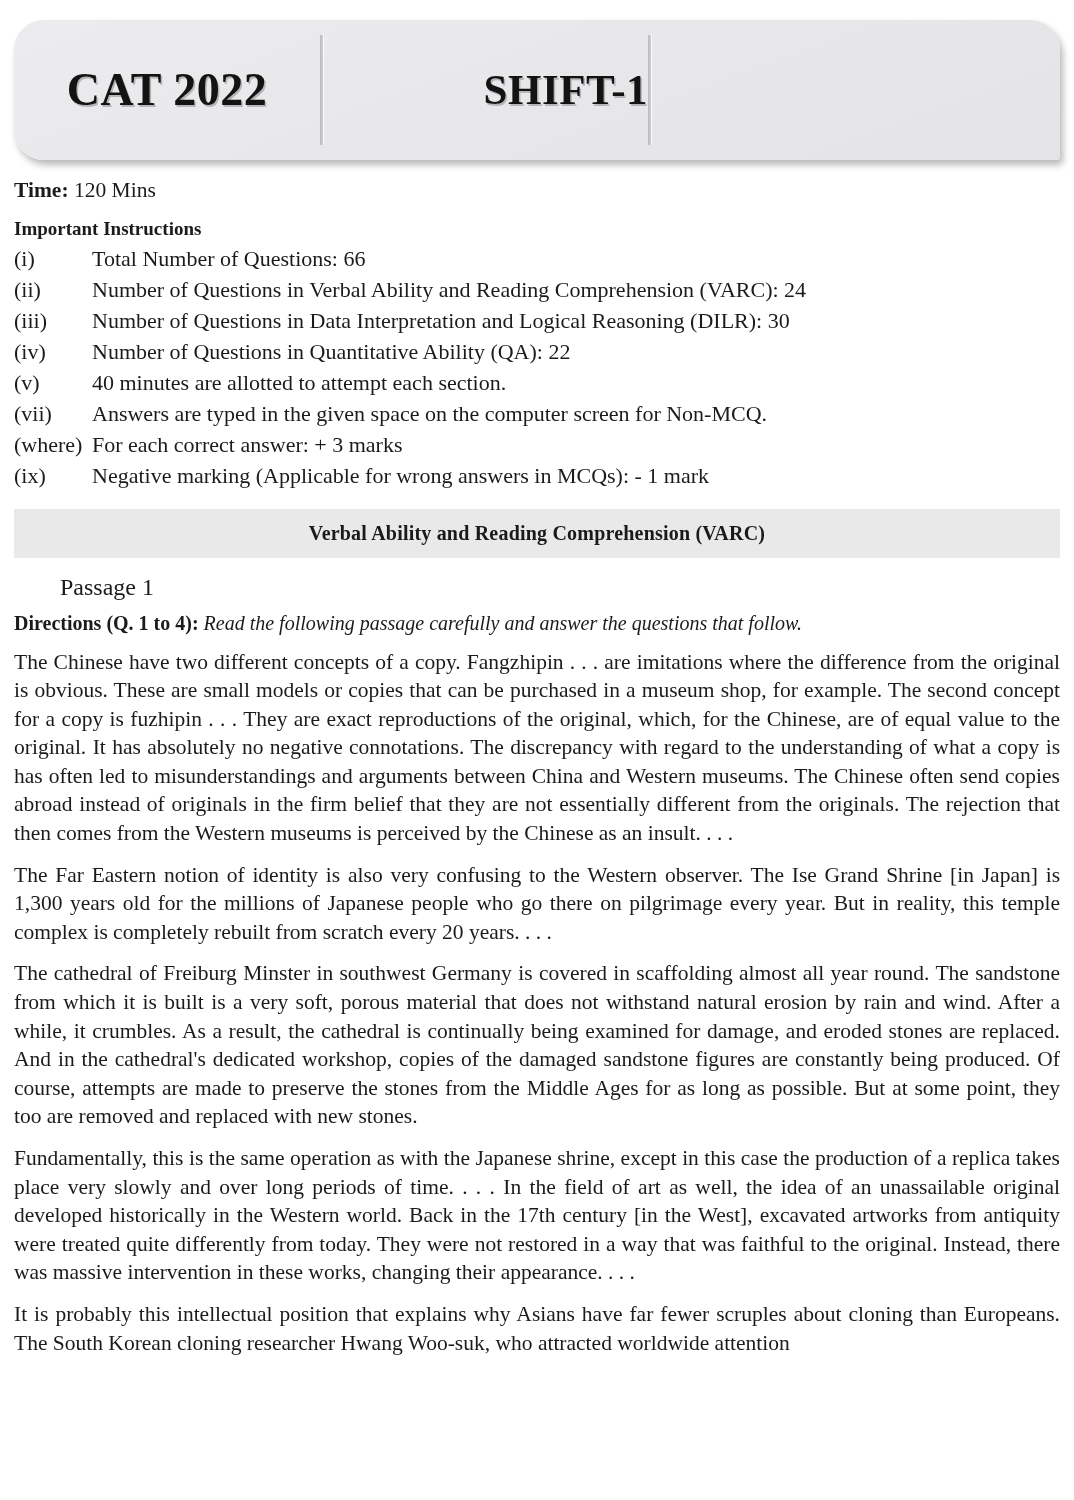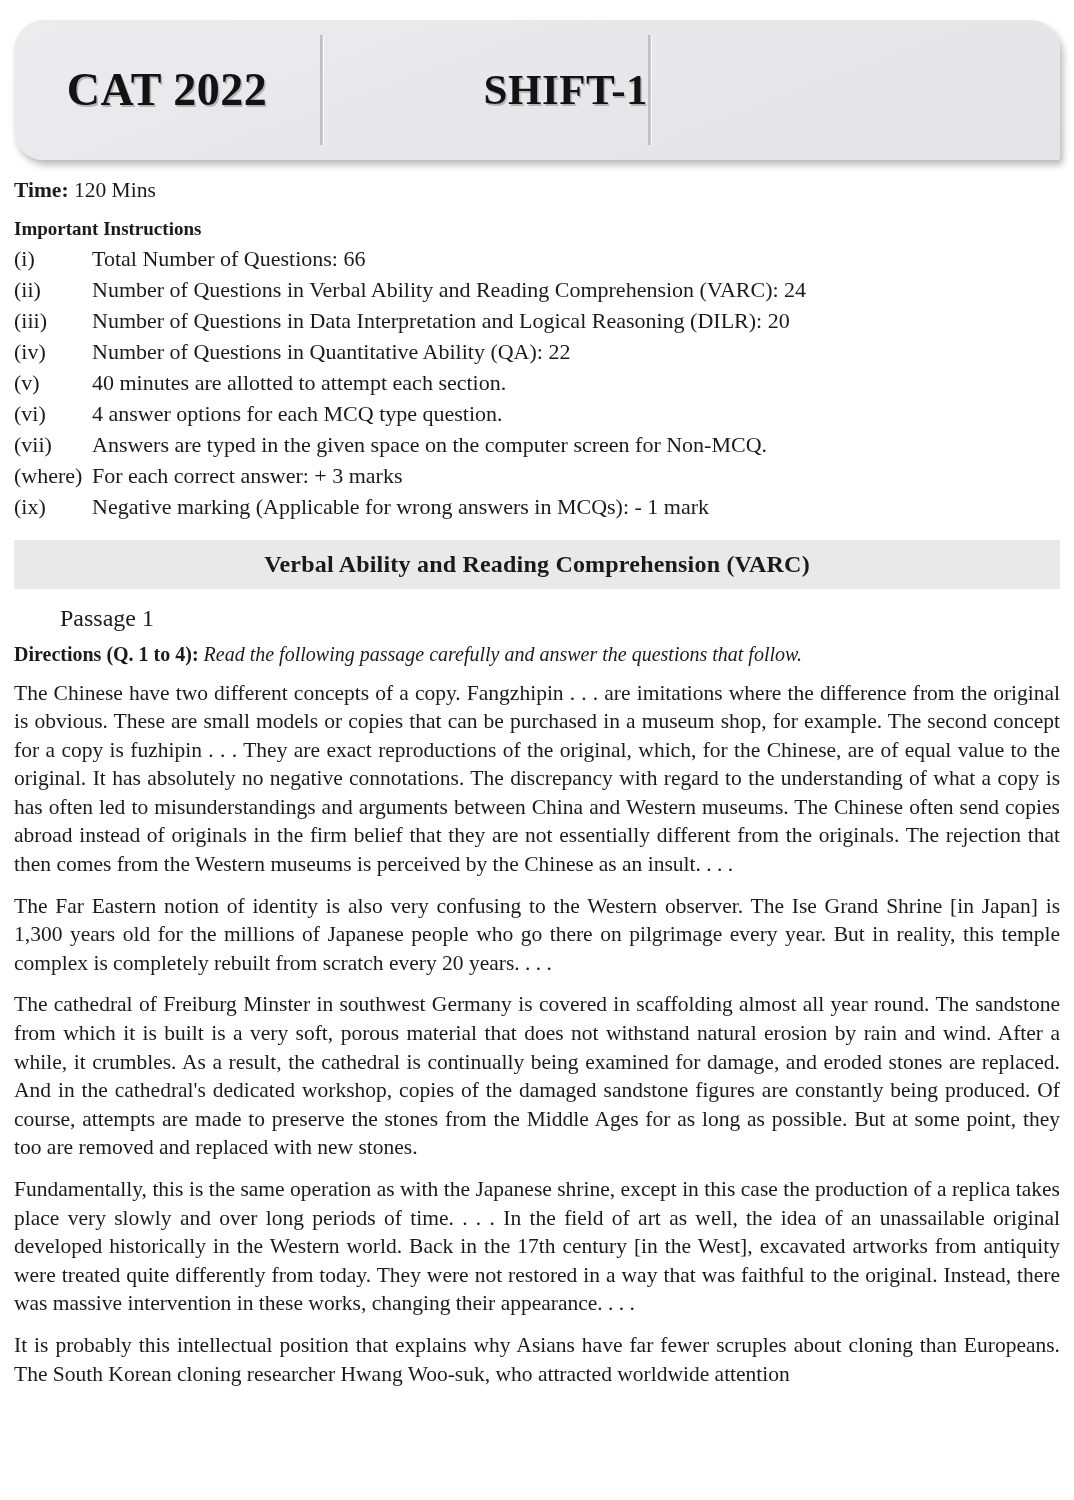--- a/index.html
+++ b/index.html
@@ -105,21 +105,21 @@
   .section-bar {
     margin-top: 22px;
     height: 49px;
     background: #e9e9e9;
     display: flex;
     align-items: center;
     justify-content: center;
   }
   .section-bar-title {
     font-weight: bold;
-    font-size: 24px;
+    font-size: 20px;
     color: #1a1a1a;
     letter-spacing: 0.2px;
   }
 
   
   .passage-head {
     margin-top: 16px;
     font-weight: normal;
     font-size: 24px;
     margin-left: 46px;
@@ -173,37 +173,33 @@
         <span class="inst-text">Total Number of Questions: 66</span>
       </div>
 
       <div class="inst-row">
         <span class="inst-num">(ii)</span>
         <span class="inst-text">Number of Questions in Verbal Ability and Reading Comprehension (VARC): 24</span>
       </div>
 
       <div class="inst-row">
         <span class="inst-num">(iii)</span>
-        <span class="inst-text">Number of Questions in Data Interpretation and Logical Reasoning (DILR): 20</span>
+        <span class="inst-text">Number of Questions in Data Interpretation and Logical Reasoning (DILR): 30</span>
       </div>
 
       <div class="inst-row">
         <span class="inst-num">(iv)</span>
         <span class="inst-text">Number of Questions in Quantitative Ability (QA): 22</span>
       </div>
 
       <div class="inst-row">
         <span class="inst-num">(v)</span>
         <span class="inst-text">40 minutes are allotted to attempt each section.</span>
       </div>
 
-      <div class="inst-row">
-        <span class="inst-num">(vi)</span>
-        <span class="inst-text">4 answer options for each MCQ type question.</span>
-      </div>
 
       <div class="inst-row">
         <span class="inst-num">(vii)</span>
         <span class="inst-text">Answers are typed in the given space on the computer screen for Non-MCQ.</span>
       </div>
 
       <div class="inst-row">
         <span class="inst-num">(where)</span>
         <span class="inst-text">For each correct answer: + 3 marks</span>
       </div>

